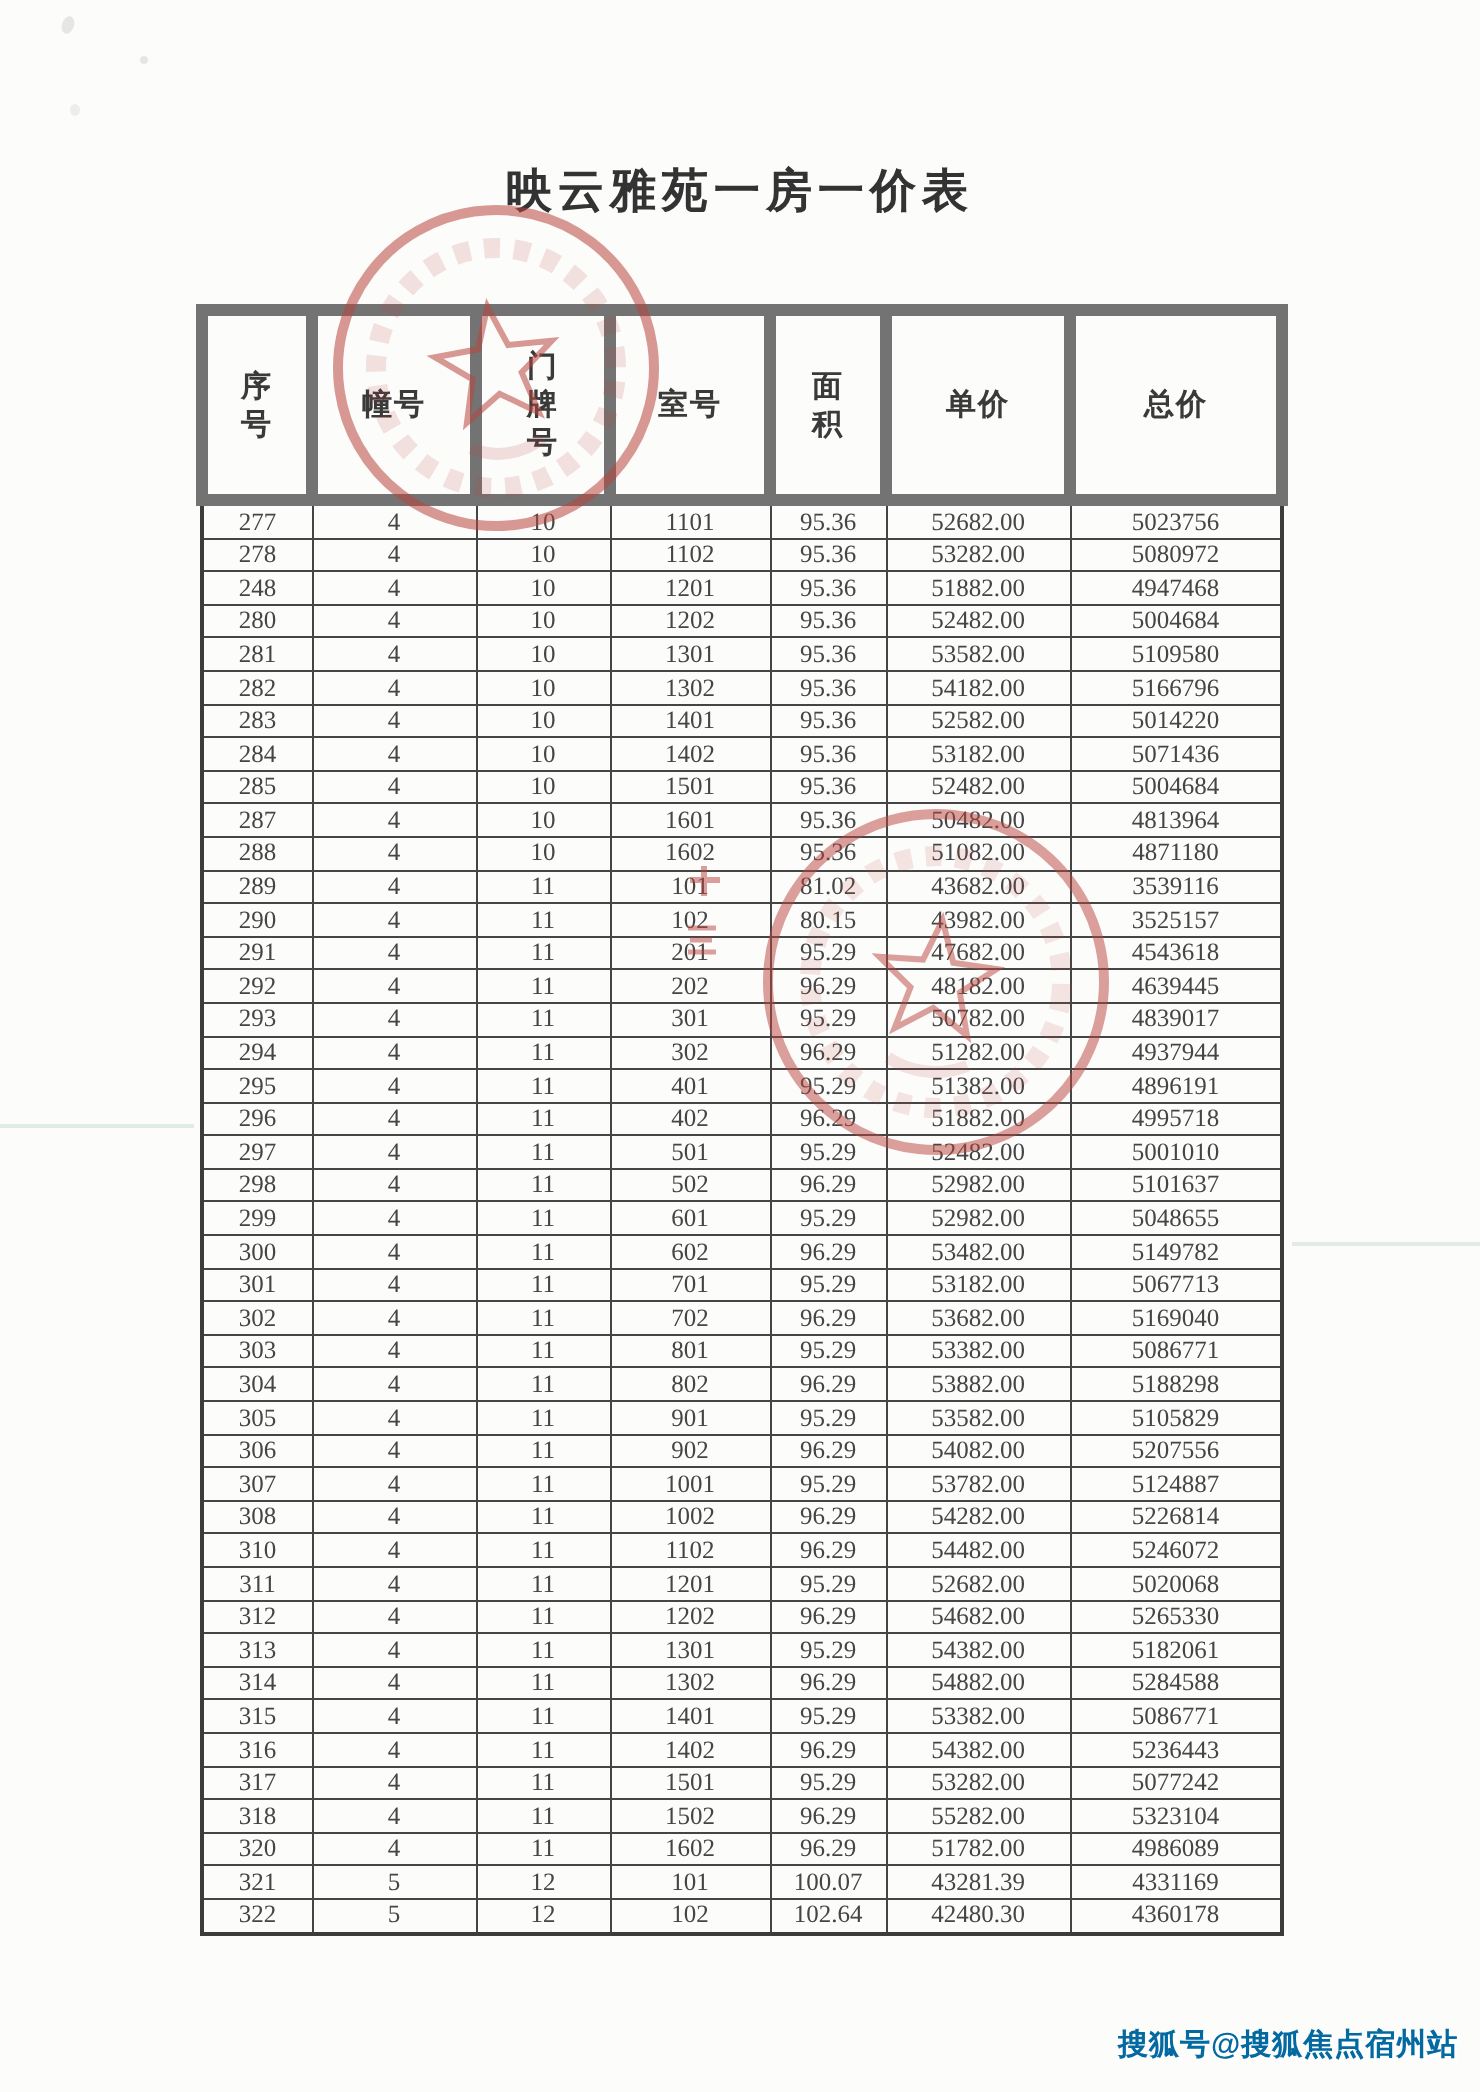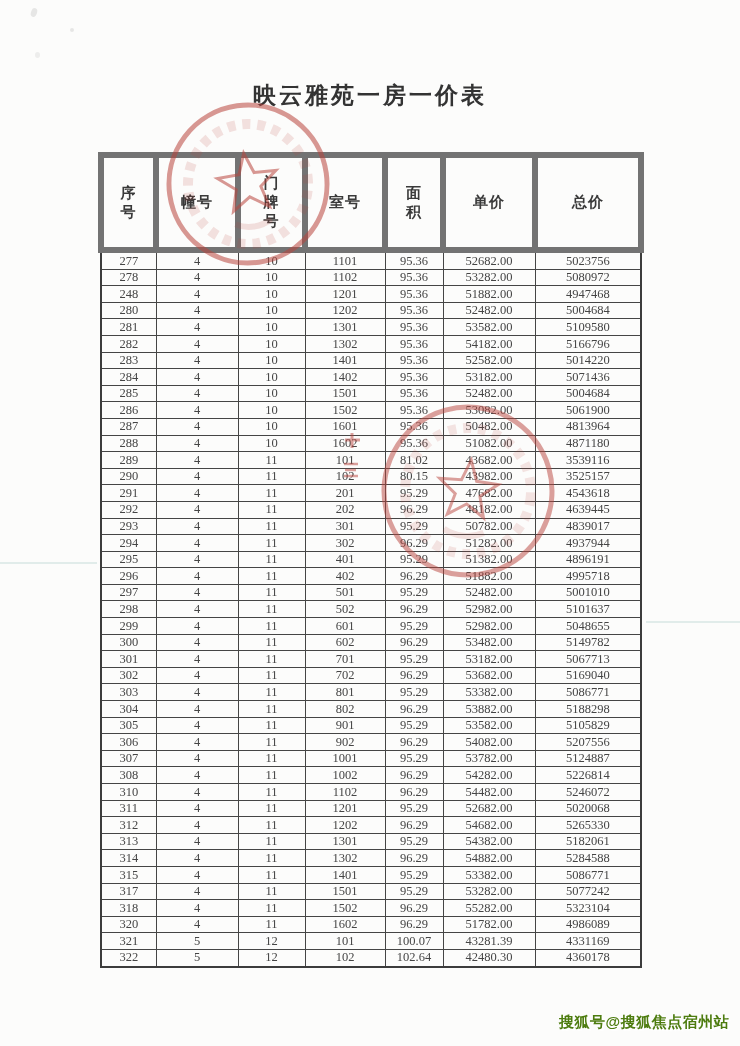--- a/index.html
+++ b/index.html
@@ -34,21 +34,21 @@
     border:1px solid #454545;height:15.6px;
     font-size:12.5px;line-height:1;
     text-align:center;padding:0;color:#454545;
     white-space:nowrap;overflow:hidden;
   }
   .stamp-layer{position:absolute;top:0;left:0;pointer-events:none;}
   .watermark{
     position:absolute;top:1013px;left:559px;
     font-family:"Liberation Sans","DejaVu Sans",sans-serif;
     font-size:15px;font-weight:bold;letter-spacing:0.5px;
-    color:#4d7c0f;
+    color:#0369a1;
     text-shadow:1px 1px 0 #ffffff,2px 2px 1px rgba(255,255,255,0.8);
   }
   .scanline{position:absolute;height:2px;opacity:0.65;}
   .scanline.left{top:562px;left:0;width:97px;}
   .scanline.right{top:621px;left:646px;width:94px;}
   .speck{position:absolute;border-radius:50%;background:rgba(120,120,120,0.16);}
   .speck.s1{top:8px;left:31px;width:6px;height:9px;transform:rotate(20deg);}
   .speck.s2{top:28px;left:70px;width:4px;height:4px;}
   .speck.s3{top:52px;left:35px;width:5px;height:6px;opacity:.7;}
 </style>
@@ -164,29 +164,20 @@
         <tr>
           <td>285</td>
           <td>4</td>
           <td>10</td>
           <td>1501</td>
           <td>95.36</td>
           <td>52482.00</td>
           <td>5004684</td>
         </tr>
         <tr>
-          <td>286</td>
-          <td>4</td>
-          <td>10</td>
-          <td>1502</td>
-          <td>95.36</td>
-          <td>53082.00</td>
-          <td>5061900</td>
-        </tr>
-        <tr>
           <td>287</td>
           <td>4</td>
           <td>10</td>
           <td>1601</td>
           <td>95.36</td>
           <td>50482.00</td>
           <td>4813964</td>
         </tr>
         <tr>
           <td>288</td>
@@ -423,20 +414,29 @@
           <td>5284588</td>
         </tr>
         <tr>
           <td>315</td>
           <td>4</td>
           <td>11</td>
           <td>1401</td>
           <td>95.29</td>
           <td>53382.00</td>
           <td>5086771</td>
+        </tr>
+        <tr>
+          <td>316</td>
+          <td>4</td>
+          <td>11</td>
+          <td>1402</td>
+          <td>96.29</td>
+          <td>54382.00</td>
+          <td>5236443</td>
         </tr>
         <tr>
           <td>317</td>
           <td>4</td>
           <td>11</td>
           <td>1501</td>
           <td>95.29</td>
           <td>53282.00</td>
           <td>5077242</td>
         </tr>

